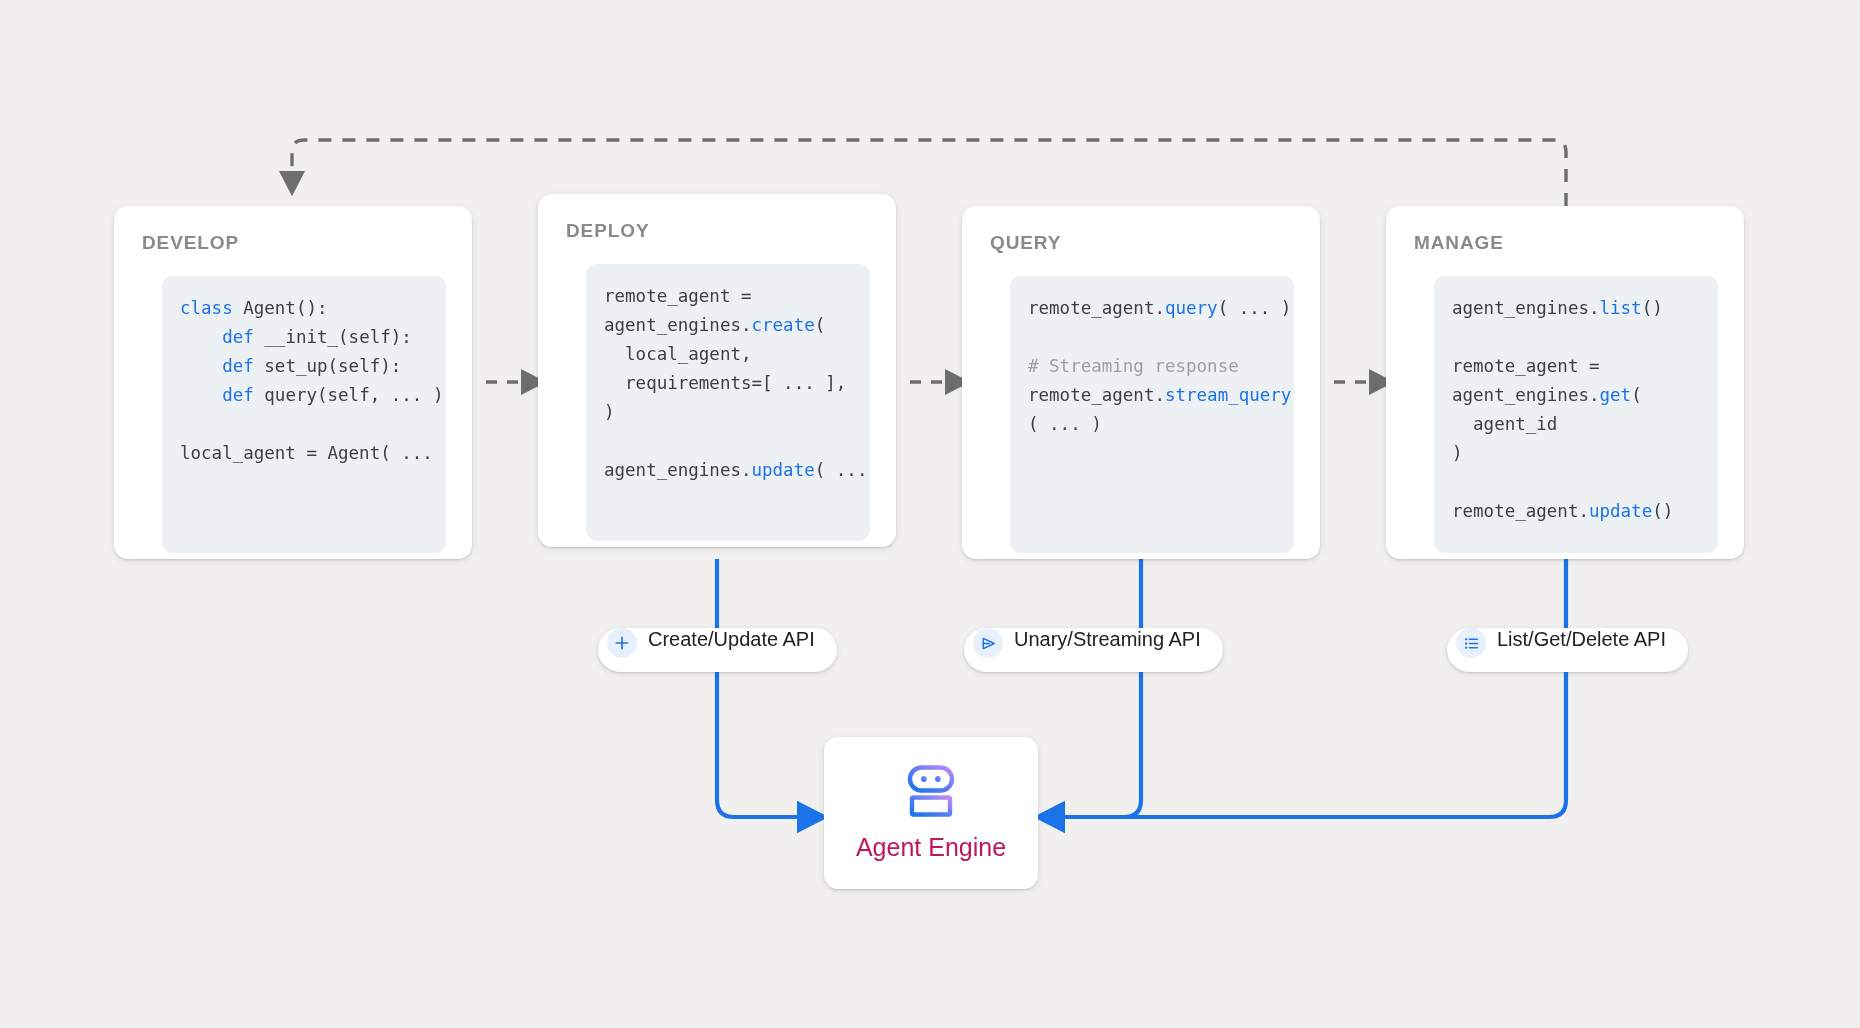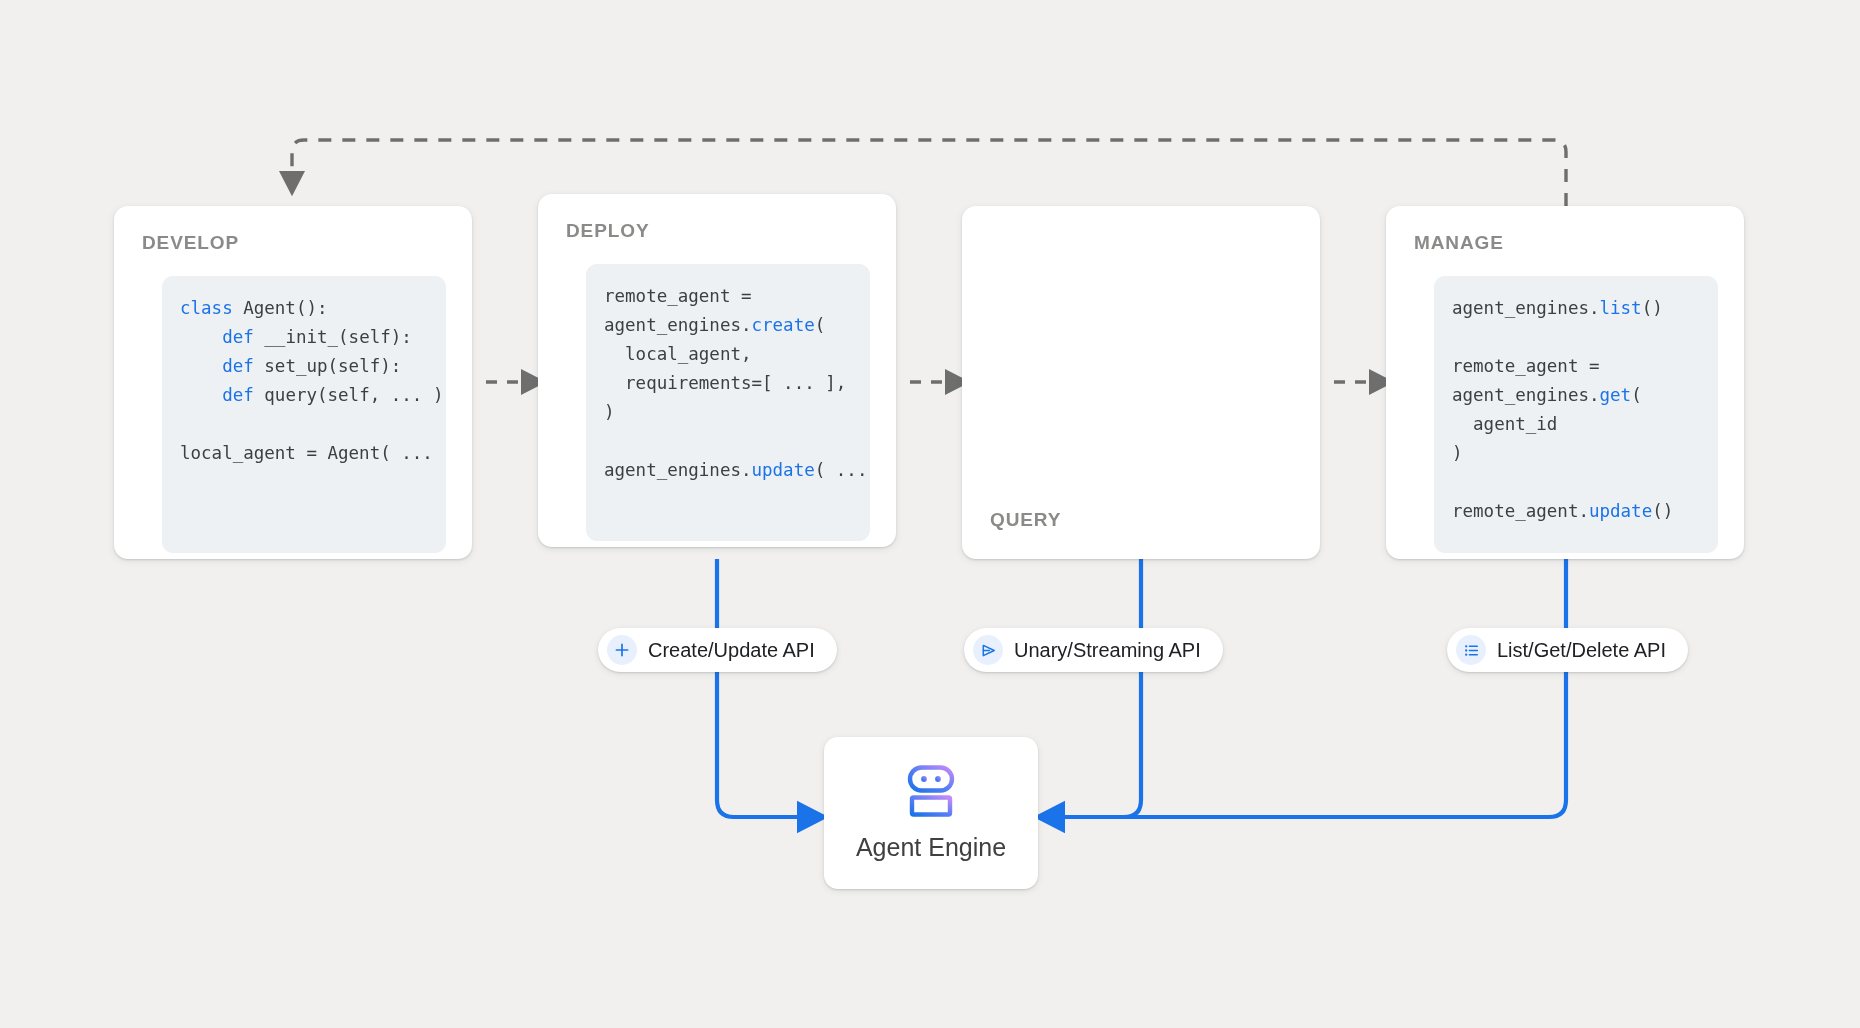--- a/index.html
+++ b/index.html
@@ -72,21 +72,20 @@
   #card-deploy  { left: 538px;  top: 194px; width: 358px; height: 353px; }
   #card-query   { left: 962px;  top: 206px; width: 358px; height: 353px; justify-content: flex-end; }
   #card-manage  { left: 1386px; top: 206px; width: 358px; height: 353px; }
 
   
   .pill {
     position: absolute;
     z-index: 6;
     height: 44px;
     display: flex;
-    align-items: center;
     gap: 11px;
     padding: 0 22px 0 9px;
     background: #ffffff;
     border-radius: 24px;
     box-shadow: 0 1px 2px rgba(60,64,67,.18), 0 2px 6px rgba(60,64,67,.10);
     white-space: nowrap;
   }
   .pill-label {
     font-size: 20px;
     color: #202124;
@@ -115,21 +114,21 @@
     box-shadow: 0 1px 2px rgba(60,64,67,.18), 0 2px 7px rgba(60,64,67,.10);
     z-index: 6;
     display: flex;
     flex-direction: column;
     align-items: center;
     justify-content: center;
     gap: 10px;
   }
   #agent-engine .ae-label {
     font-size: 25px;
-    color: #404040;
+    color: #be185d;
     font-family: "Liberation Sans", sans-serif;
   }
 </style>
 </head>
 <body>
 
 <div id="stage">
 
   <svg class="wires wires-under" viewBox="0 0 1860 1028">
     <defs>
@@ -189,20 +188,25 @@
 agent_engines.<span class="kw">create</span>(
   local_agent,
   requirements=[ ... ],
 )
 
 agent_engines.<span class="kw">update</span>( ... )</div>
   </div>
 
   <div class="card" id="card-query">
     <div class="card-title">QUERY</div>
+    <div class="code">remote_agent.<span class="kw">query</span>( ... )
+
+<span class="cm"># Streaming response</span>
+remote_agent.<span class="kw">stream_query</span>
+( ... )</div>
   </div>
 
   <div class="card" id="card-manage">
     <div class="card-title">MANAGE</div>
     <div class="code">agent_engines.<span class="kw">list</span>()
 
 remote_agent =
 agent_engines.<span class="kw">get</span>(
   agent_id
 )

